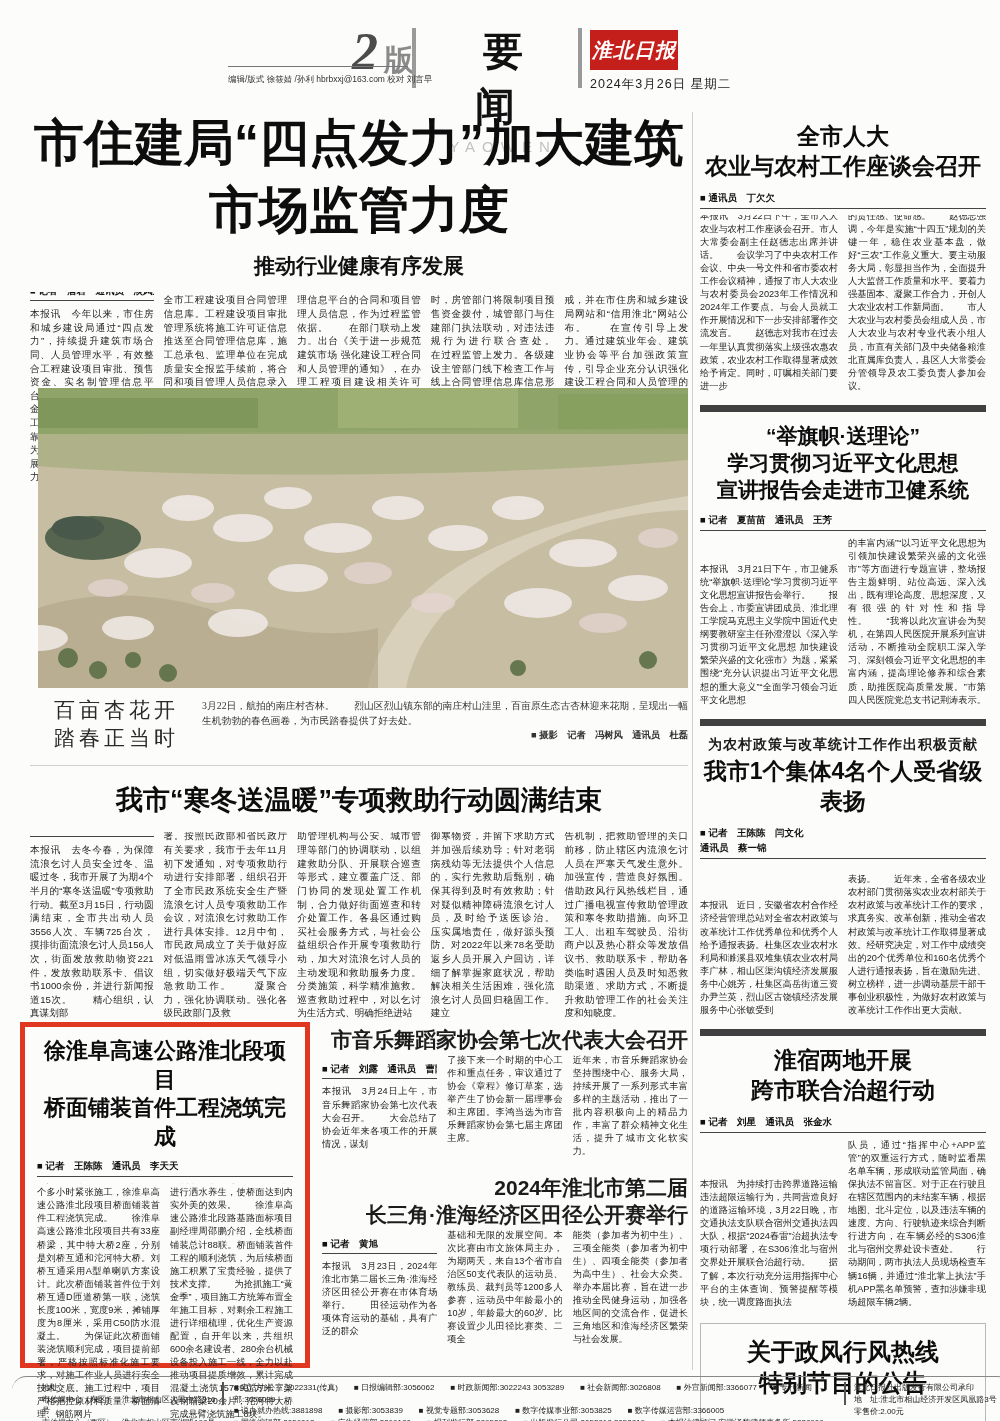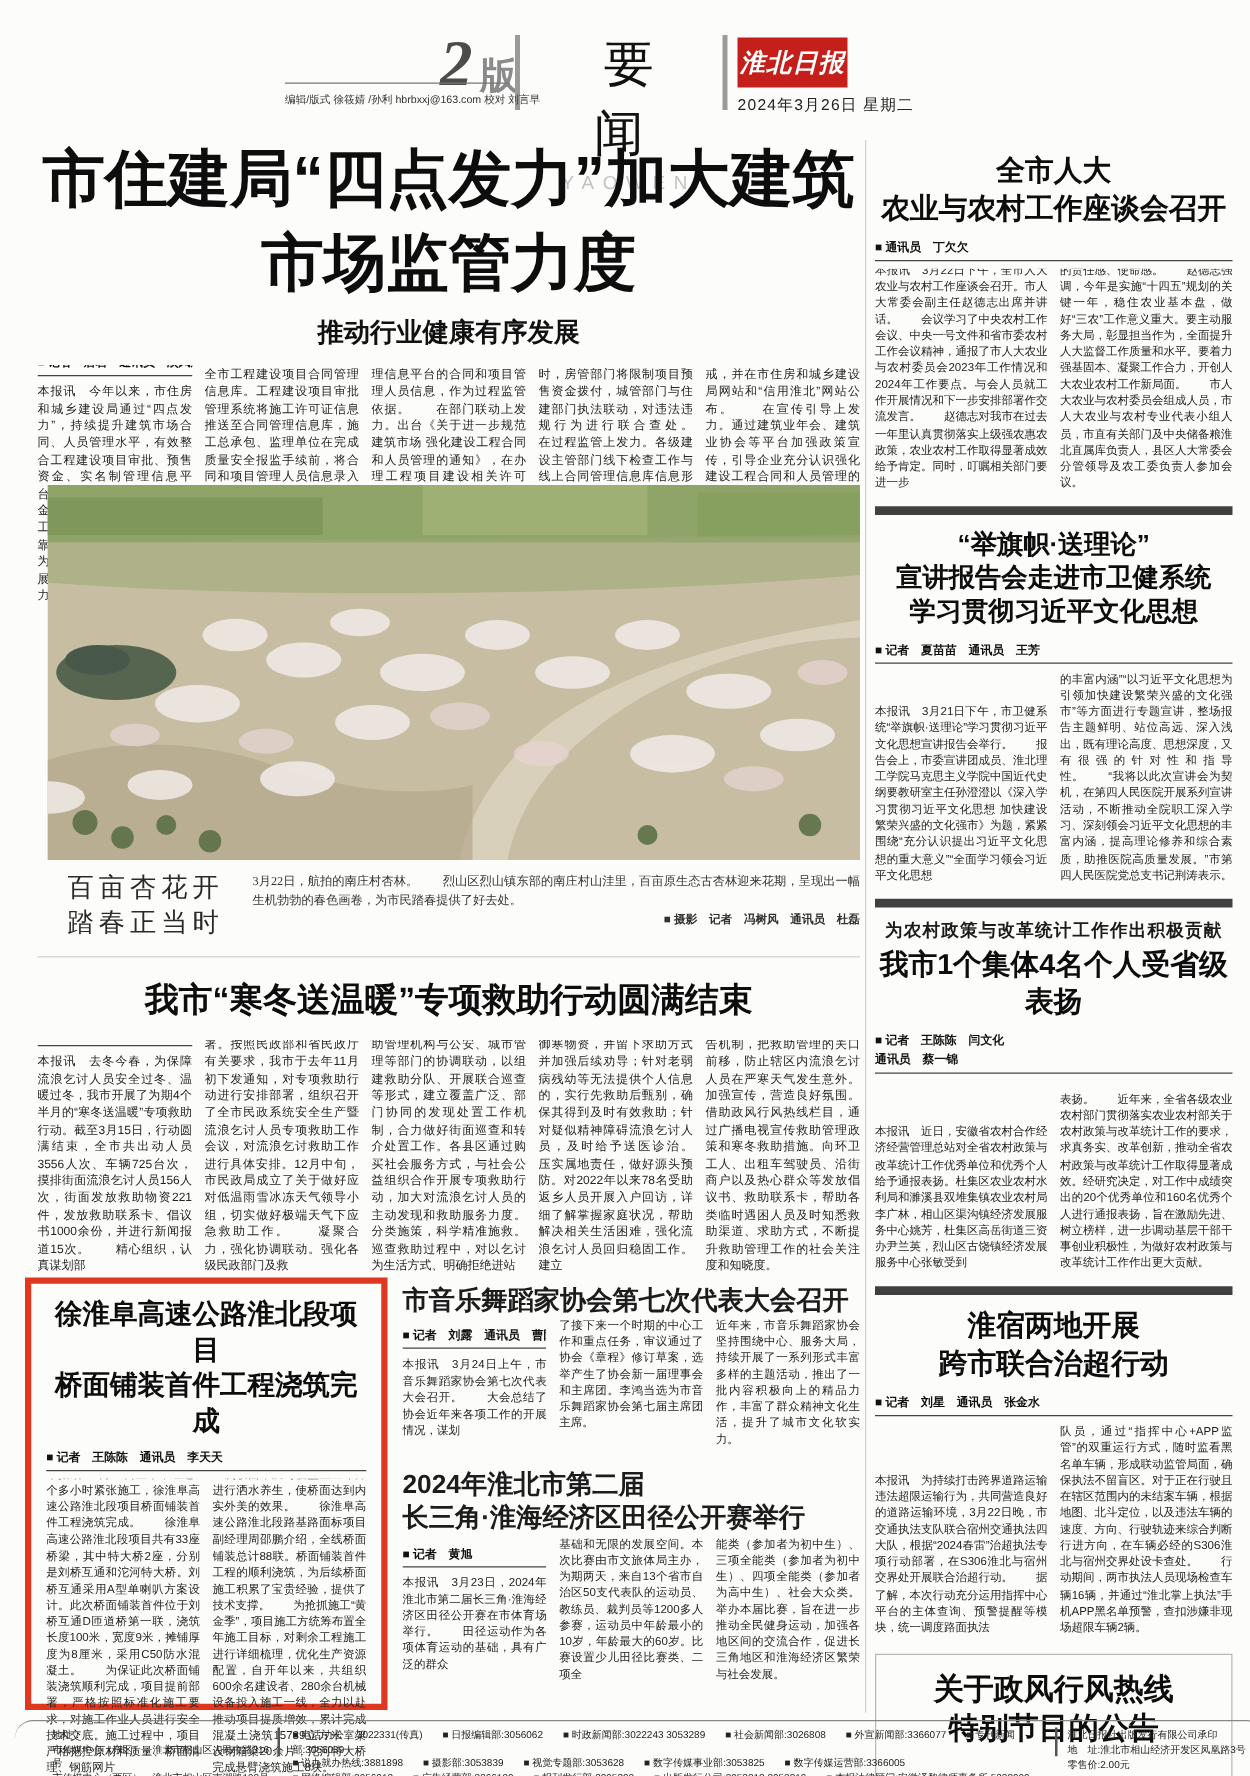--- a/index.html
+++ b/index.html
@@ -11,21 +11,21 @@
   }
   
   .header { position:absolute; top:18px; left:0; width:100%; height:94px; }
   .edition { position:absolute; left:352px; top:8px; display:flex; align-items:flex-start; }
   .edition .num { font-family:"Liberation Serif", serif; font-size:52px; font-weight:900; color:#4c4c4c; line-height:1; font-style:italic; }
   .edition .ban { font-size:30px; color:#8a8a8a; font-weight:700; margin:14px 0 0 6px; }
   .vbar { position:absolute; width:4px; background:#9a9a9a; }
   .vbar.b1 { left:412px; top:10px; height:60px; }
   .vbar.b2 { left:578px; top:10px; height:60px; }
   .secname { position:absolute; left:438px; top:6px; width:130px; text-align:center; }
-  .secname .cn { font-size:40px; font-weight:400; letter-spacing:16px; text-indent:16px; color:#111; }
+  .secname .cn { font-size:40px; font-weight:700; letter-spacing:16px; text-indent:16px; color:#111; }
   .secname .py { font-size:15px; color:#c2c2c2; letter-spacing:7px; margin-top:4px; }
   .masthead { position:absolute; left:590px; top:12px; width:88px; height:40px;
     background:#c41f1a; color:#fff; display:flex; align-items:center; justify-content:center;
     font-family:"Liberation Serif", serif; font-weight:900; font-style:italic; font-size:20px; letter-spacing:1px; }
   .dateline { position:absolute; left:590px; top:58px; font-size:12.5px; color:#222; letter-spacing:1px; white-space:nowrap; }
   .staffrule { position:absolute; left:228px; top:48px; width:180px; border-top:1px solid #777; }
   .staffline { position:absolute; left:228px; top:56px; width:320px; font-size:8.5px; color:#333; }
   
   .byline { font-size:9.5px; font-weight:700; color:#111; border-bottom:1px solid #444;
     padding-bottom:3px; margin-bottom:6px; white-space:nowrap; overflow:hidden; }
@@ -68,21 +68,21 @@
   .warmth .h1 { font-size:27px; font-weight:900; text-align:center; color:#0d0d0d; }
   .warmth .cols { margin-top:14px; height:188px; }
   
   .redbox { position:absolute; left:20px; top:1022px; width:290px; height:346px;
     border:5px solid #e03720; padding:10px 12px 8px; background:#fcfcfa; }
   .redbox .rt { font-size:22px; }
   .redbox .byline { margin-top:9px; }
   .redbox .cols { height:238px; }
   .redbox .col { font-size:9.2px; }
   .midzone { position:absolute; left:322px; top:1026px; width:366px; }
-  .midzone .rt1 { font-size:21px; font-weight:900; text-align:left; }
+  .midzone .rt1 { font-size:21px; font-weight:900; text-align:right; }
   .midzone .cols3 { display:flex; gap:10px; overflow:hidden; }
   .midzone .cols3 .col { font-size:9.2px; }
   .music .byline { margin-top:8px; }
   .music .cols3 { height:104px; }
   .athletics { margin-top:16px; }
   .athletics .rt1 { line-height:1.3; }
   .athletics .byline { margin-top:8px; }
   .athletics .cols3 { height:118px; }
   
   .footer { position:absolute; left:12px; top:1376px; width:1000px; height:29px;
@@ -137,22 +137,22 @@
       <div class="rt">农业与农村工作座谈会召开</div>
       <div class="byline">■ 通讯员　丁欠欠</div>
       <div class="cols" style="height:178px">
         <div class="col">本报讯　3月22日下午，全市人大农业与农村工作座谈会召开。市人大常委会副主任赵德志出席并讲话。　　会议学习了中央农村工作会议、中央一号文件和省市委农村工作会议精神，通报了市人大农业与农村委员会2023年工作情况和2024年工作要点。与会人员就工作开展情况和下一步安排部署作交流发言。　　赵德志对我市在过去一年里认真贯彻落实上级强农惠农政策，农业农村工作取得显著成效给予肯定。同时，叮嘱相关部门要进一步</div>
         <div class="col">提高政治站位，锚定当前农业发展目标，不断增强做好农业农村工作的责任感、使命感。　　赵德志强调，今年是实施“十四五”规划的关键一年，稳住农业基本盘，做好“三农”工作意义重大。要主动服务大局，彰显担当作为，全面提升人大监督工作质量和水平。要着力强基固本、凝聚工作合力，开创人大农业农村工作新局面。　　市人大农业与农村委员会组成人员，市人大农业与农村专业代表小组人员，市直有关部门及中央储备粮淮北直属库负责人，县区人大常委会分管领导及农工委负责人参加会议。</div>
       </div>
     </section>
 
     <section>
       <div class="rt small3">“举旗帜·送理论”</div>
+      <div class="rt small3">学习贯彻习近平文化思想</div>
       <div class="rt small3">宣讲报告会走进市卫健系统</div>
-      <div class="rt small3">学习贯彻习近平文化思想</div>
       <div class="byline">■ 记者　夏苗苗　通讯员　王芳</div>
       <div class="cols" style="height:170px">
         <div class="col">本报讯　3月21日下午，市卫健系统“举旗帜·送理论”学习贯彻习近平文化思想宣讲报告会举行。　　报告会上，市委宣讲团成员、淮北理工学院马克思主义学院中国近代史纲要教研室主任孙澄澄以《深入学习贯彻习近平文化思想 加快建设繁荣兴盛的文化强市》为题，紧紧围绕“充分认识提出习近平文化思想的重大意义”“全面学习领会习近平文化思想</div>
         <div class="col">的丰富内涵”“以习近平文化思想为引领加快建设繁荣兴盛的文化强市”等方面进行专题宣讲，整场报告主题鲜明、站位高远、深入浅出，既有理论高度、思想深度，又有很强的针对性和指导性。　　“我将以此次宣讲会为契机，在第四人民医院开展系列宣讲活动，不断推动全院职工深入学习、深刻领会习近平文化思想的丰富内涵，提高理论修养和综合素质，助推医院高质量发展。”市第四人民医院党总支书记荆涛表示。</div>
       </div>
     </section>
 
     <section>
       <div class="kicker">为农村政策与改革统计工作作出积极贡献</div>
       <div class="rt">我市1个集体4名个人受省级表扬</div>

